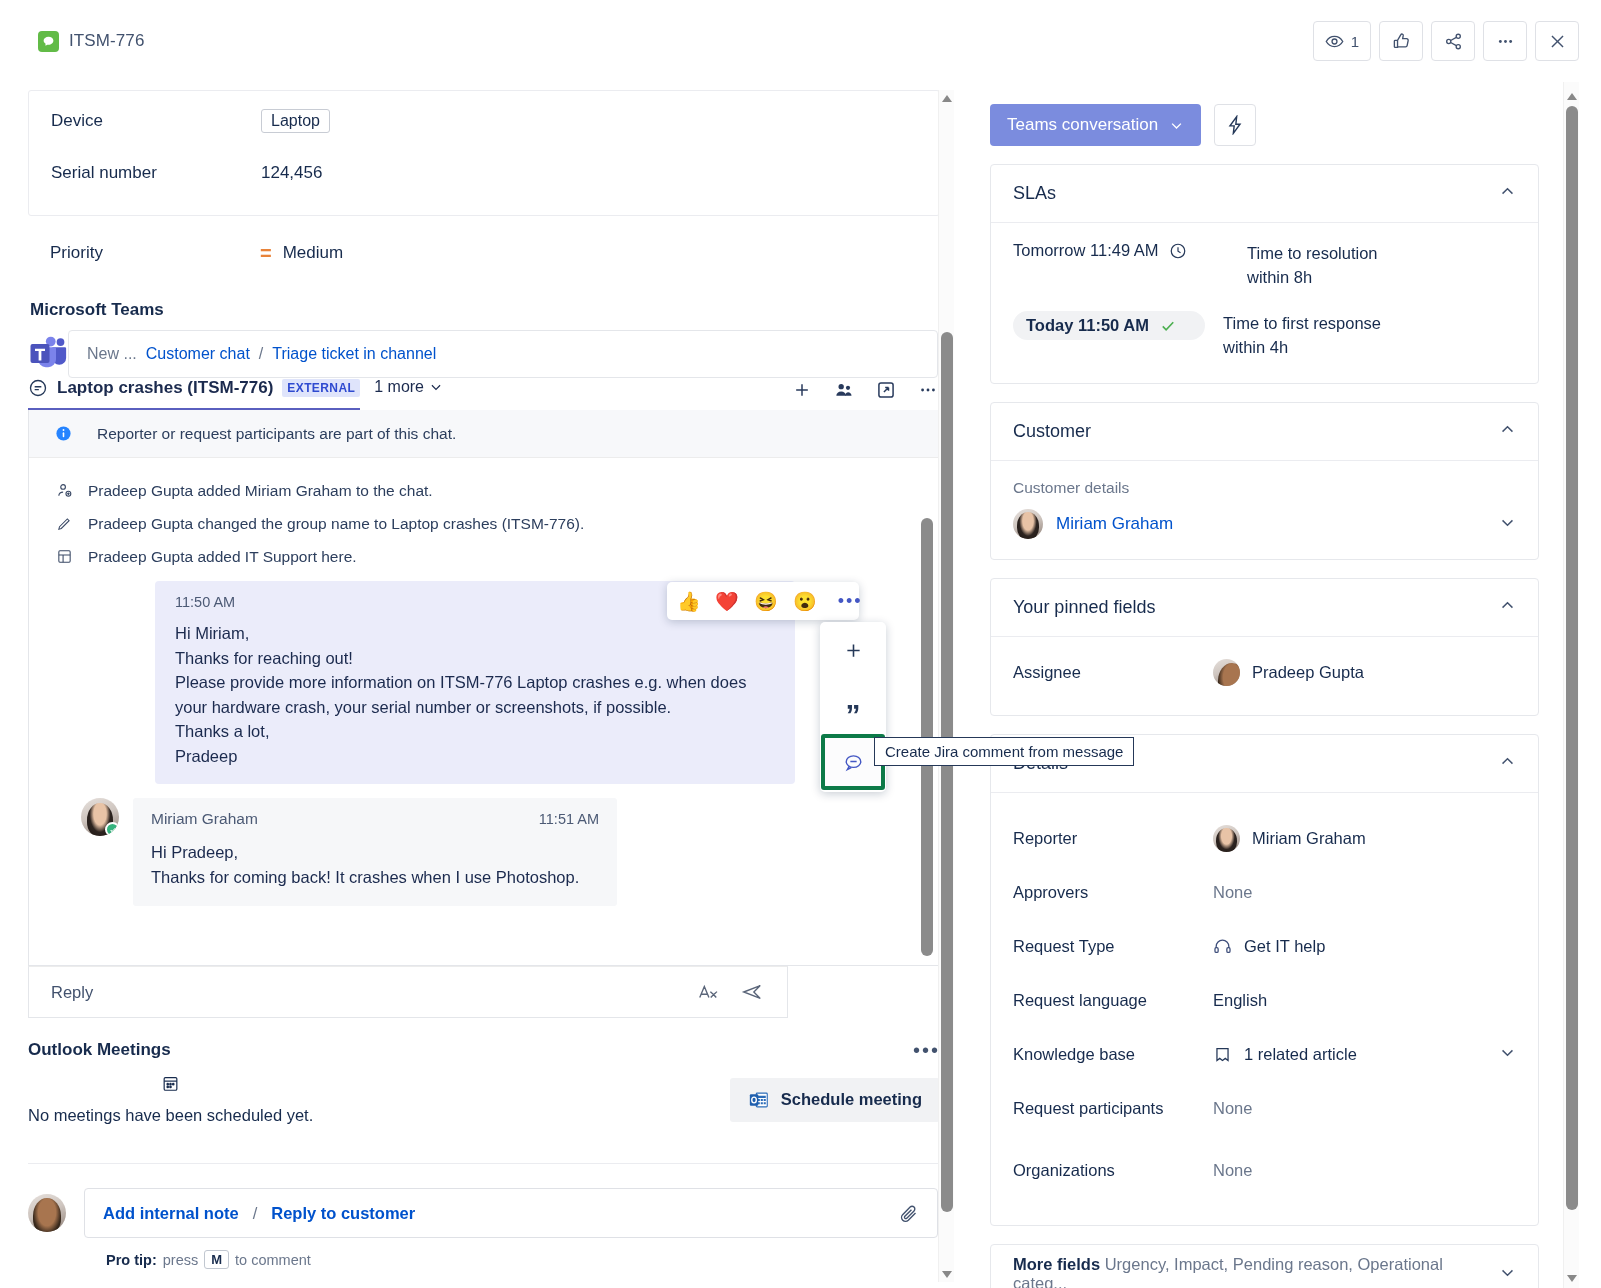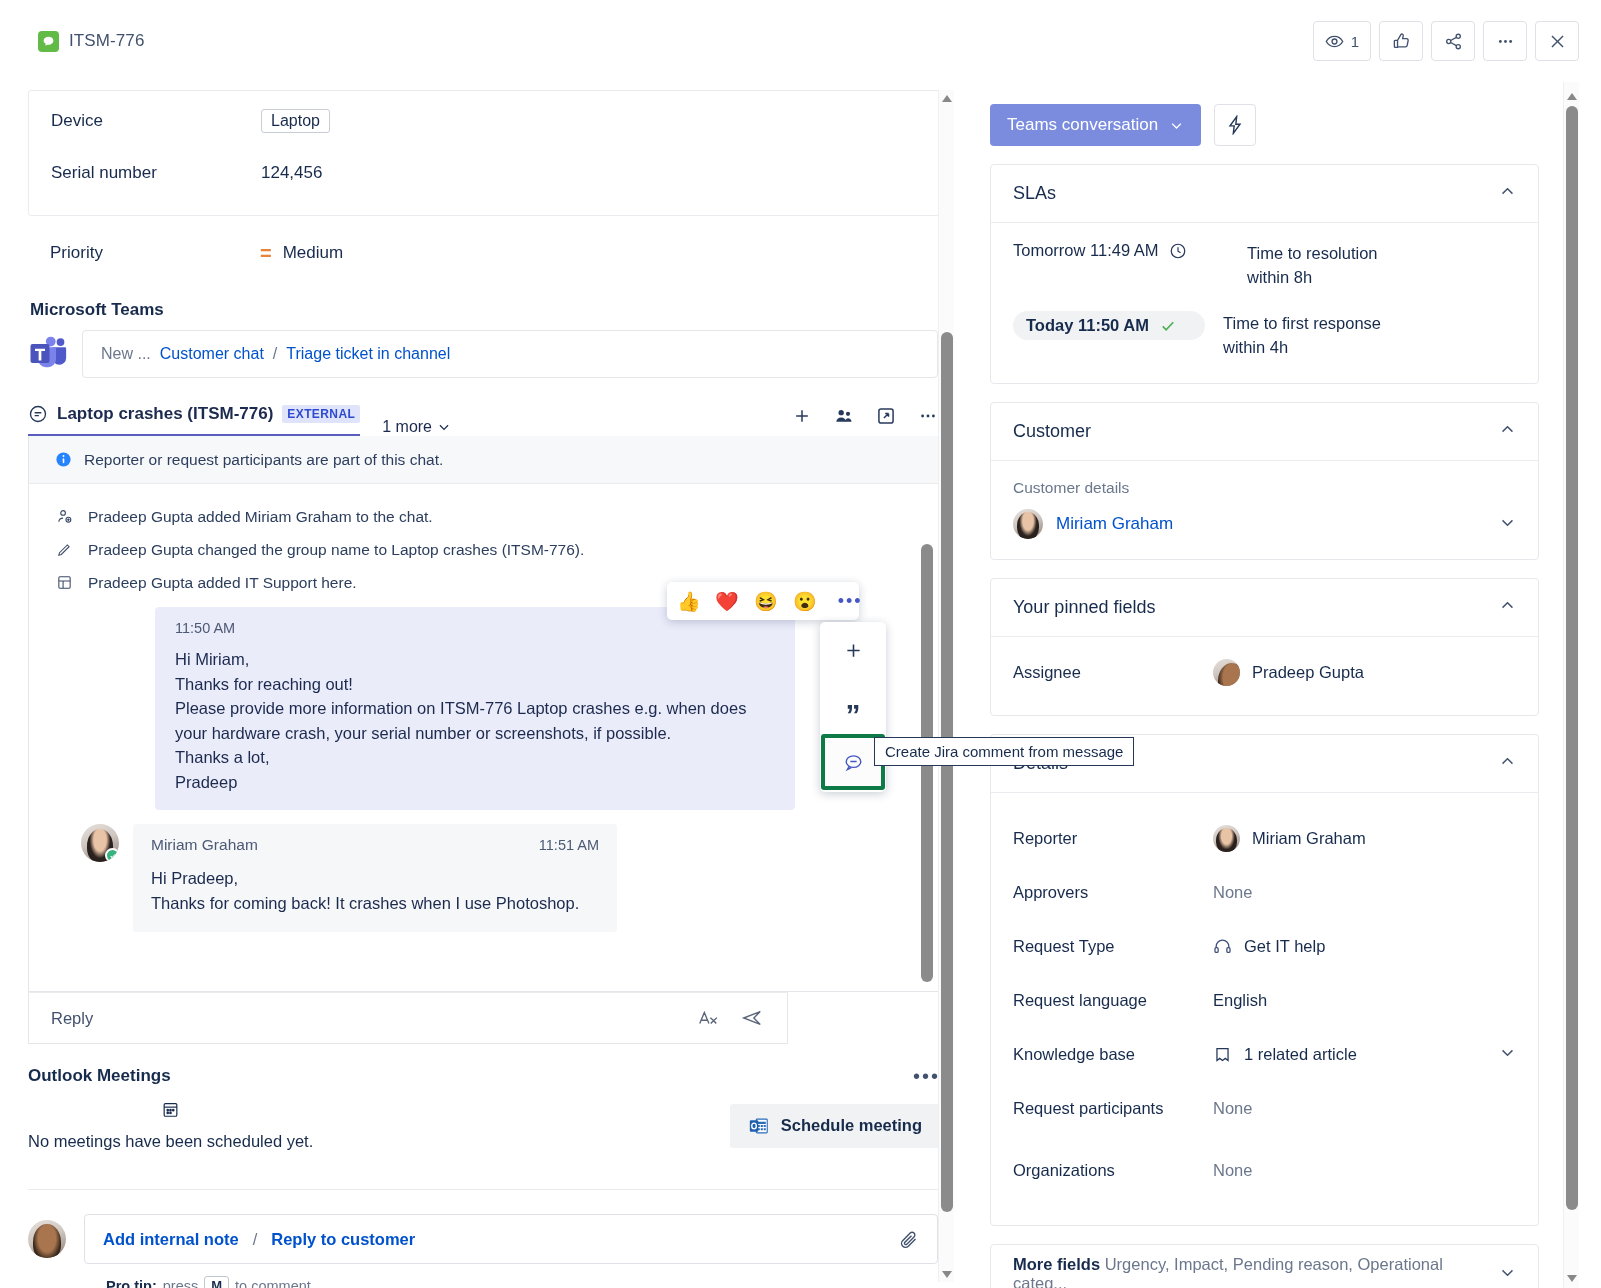--- a/index.html
+++ b/index.html
@@ -61,21 +61,21 @@
   .chipval {
     display: inline-block; border: 1px solid #c8ccd4; border-radius: 3px;
     padding: 2px 9px; font-size: 16px; color: #172b4d; background: #fff;
   }
   .prow { display: flex; align-items: center; height: 74px; padding-left: 22px; }
   .prio-icon { color: #e8833a; font-size: 20px; font-weight: 700; margin-right: 11px; line-height: 1; }
 
   .sec-title { font-size: 17px; font-weight: 700; color: #172b4d; margin: 10px 0 10px 2px; }
 
   
-  .teams-row { display: flex; align-items: center; gap: 14px; margin-bottom: 26px; }
+  .teams-row { display: flex; align-items: center; }
   .teams-logo { width: 40px; height: 40px; flex: 0 0 40px; display:flex; align-items:center; justify-content:center; }
   .teams-panel {
     flex: 1; height: 48px; border: 1px solid #e4e6ea; border-radius: 4px;
     display: flex; align-items: center; gap: 9px; padding: 0 18px; font-size: 16px;
     max-width: 872px;
   }
   .muted { color: #6b778c; }
   .link { color: #0052cc; cursor: pointer; }
   .slash { color: #6b778c; }
 
@@ -95,21 +95,21 @@
   .chat-head-actions { display: flex; align-items: center; gap: 22px; padding-bottom: 8px; }
   .chat-head-actions .ic { color: #283a5c; cursor: pointer; display:flex; }
   .chat-head-actions svg { width: 20px; height: 20px; }
 
   
   .chat-box {
     border: 1px solid #e4e6ea; border-top: none; width: 912px; height: 556px;
     position: relative; overflow: hidden; background: #fff;
   }
   .chat-banner {
-    display: flex; align-items: center; gap: 12px; height: 48px;
+    display: flex; align-items: center; gap: 25px; height: 48px;
     background: #f7f8fa; border-bottom: 1px solid #ececec; padding: 0 26px;
     font-size: 15.5px; color: #2c3e5d; text-align: right;
   }
   .chat-banner svg { width: 17px; height: 17px; flex: 0 0 17px; }
   .chat-stream { padding: 16px 26px 0 26px; position: relative; height: 508px; }
   .sysline { display: flex; align-items: center; gap: 15px; height: 33px; font-size: 15.5px; color: #2c3e5d; }
   .sysline .si { width: 18px; flex: 0 0 18px; display: flex; justify-content: center; color: #3b4a66; }
   .sysline .si svg { width: 17px; height: 17px; }
 
   .msg-bubble {
@@ -354,21 +354,21 @@
         </span>
         <div class="teams-panel">
           <span class="muted">New ...</span>
           <span class="link">Customer chat</span>
           <span class="slash">/</span>
           <span class="link">Triage ticket in channel</span>
         </div>
       </div>
 
       <div class="chat-head">
-        <div style="display:flex;align-items:flex-end;gap:22px;">
+        <div style="display:flex;align-items:flex-start;gap:14px;">
           <div class="chat-tab">
             <span class="bubicon">
               <svg viewBox="0 0 24 24" fill="none" stroke="#253858" stroke-width="1.6">
                   <circle cx="12" cy="12" r="9"></circle>
                   <path d="M8 10.5h8M8 14h5"></path>
                 </svg>
             </span>
             <span class="chat-title">Laptop crashes (ITSM-776)</span>
             <span class="badge-ext">EXTERNAL</span>
           </div>

